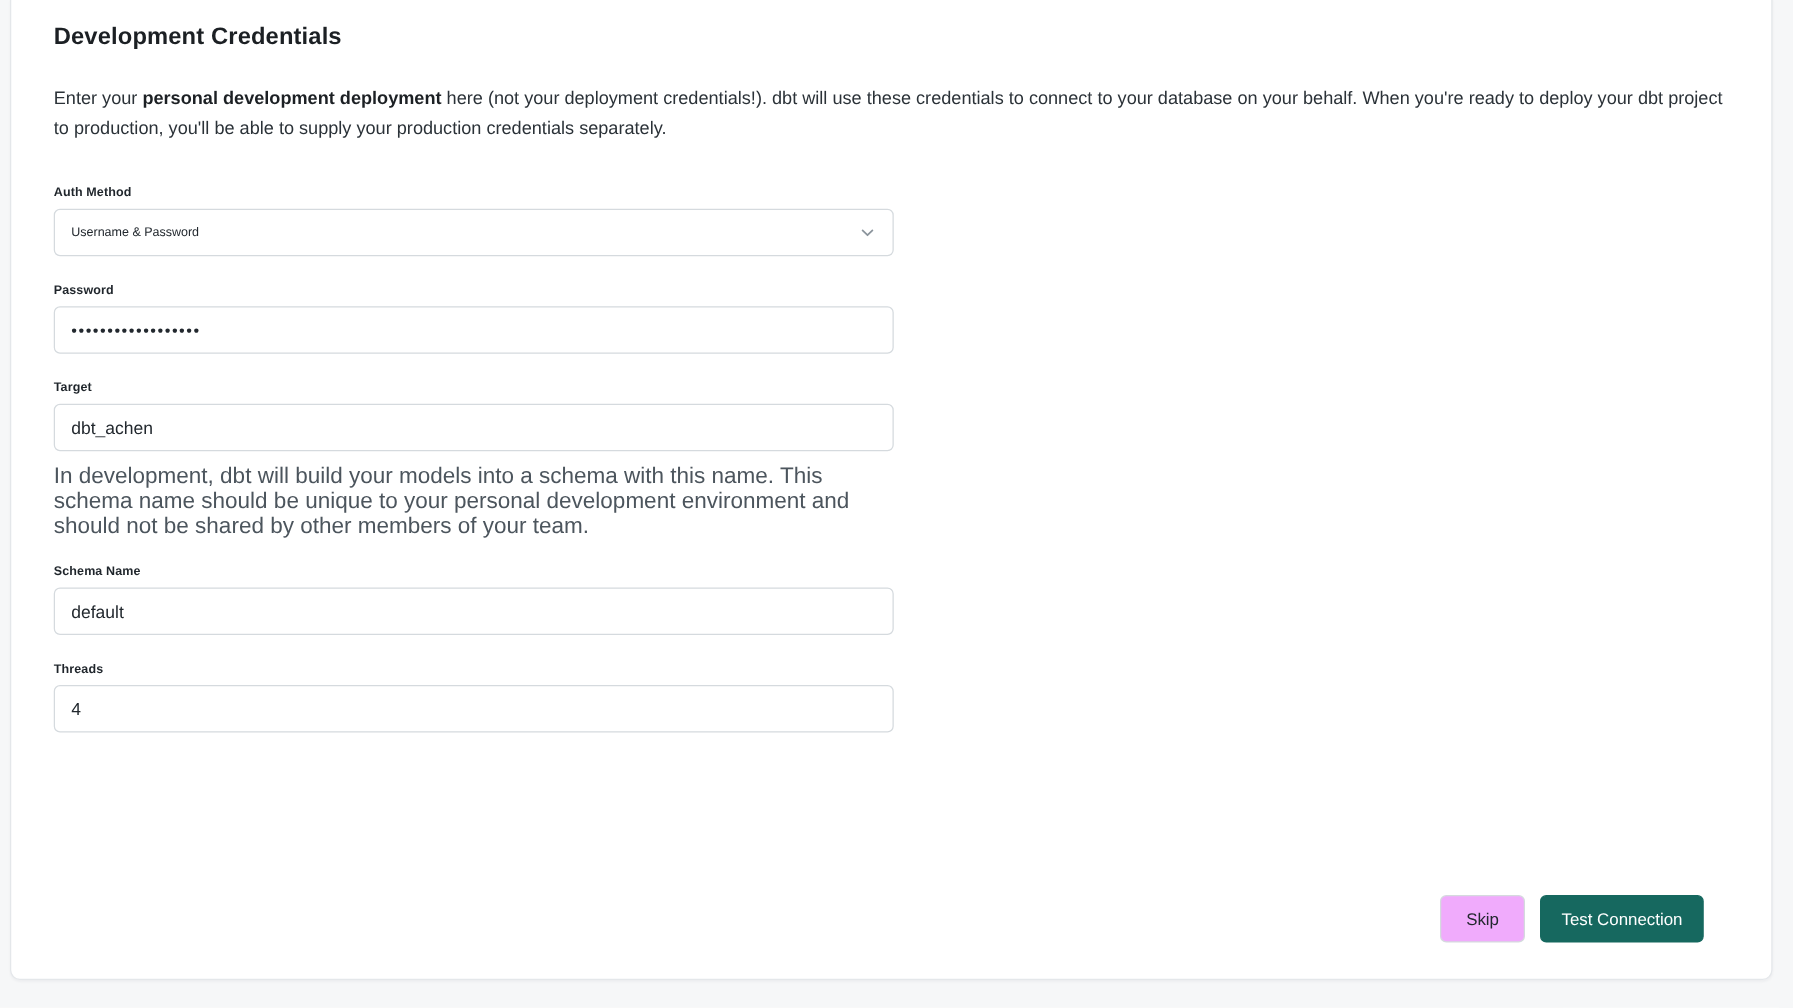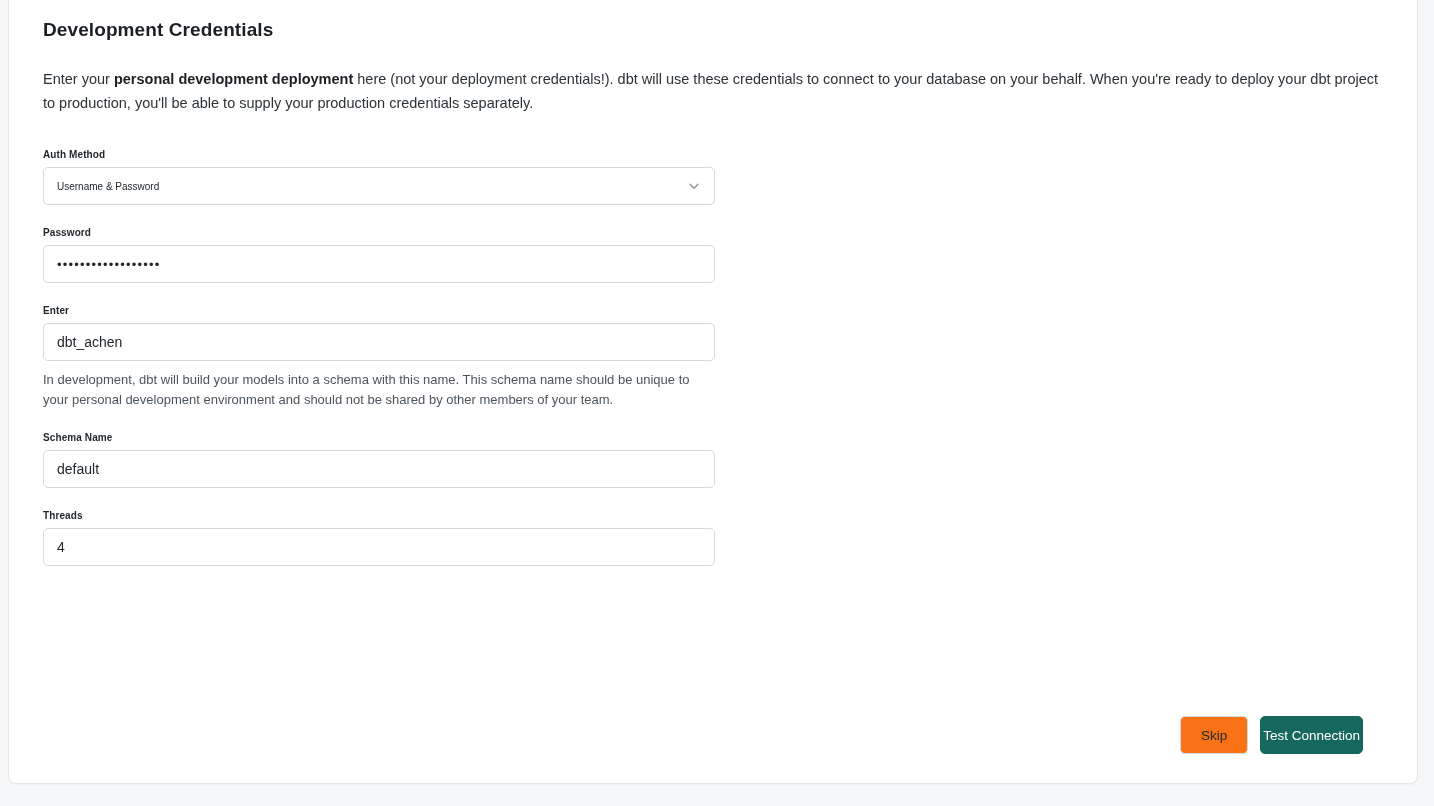--- a/index.html
+++ b/index.html
@@ -111,21 +111,21 @@
     color: #22282e;
     background: transparent;
     padding: 0;
   }
   .control input.pw {
     letter-spacing: 1.2px;
     font-size: 13px;
   }
 
   .helper {
-    font-size: 13px;
+    font-size: 18px;
     line-height: 20px;
     color: #4c555d;
     max-width: 668px;
     margin-top: 9px;
   }
 
   .actions {
     position: absolute;
     right: 54px;
     top: 723px;
@@ -138,30 +138,30 @@
     font-size: 13.5px;
     border-radius: 5px;
     cursor: pointer;
     box-sizing: border-box;
     height: 38px;
     display: inline-flex;
     align-items: center;
     justify-content: center;
   }
   .btn-secondary {
-    background: #f97316;
+    background: #f0abfc;
     border: 1px solid #d5dade;
     color: #22282e;
     padding: 0 20px;
   }
   .btn-primary {
     background: #16685f;
     border: 1px solid #16685f;
     color: #ffffff;
-    padding: 0 2px;
+    padding: 0 16px;
     font-weight: normal;
   }
 </style>
 </head>
 <body>
 
 <div class="page">
   <div class="card">
 
     <h1 class="card-title">Development Credentials</h1>
@@ -182,21 +182,21 @@
 
 
     <div class="field">
       <label class="field-label">Password</label>
       <div class="control">
         <input type="text" class="pw" value="••••••••••••••••••" style="">
       </div>
     </div>
 
     <div class="field">
-      <label class="field-label">Enter</label>
+      <label class="field-label">Target</label>
       <div class="control">
         <input type="text" value="dbt_achen" style="">
       </div>
       <div class="helper">In development, dbt will build your models into a schema with this name. This schema name should be unique to your personal development environment and should not be shared by other members of your team.</div>
     </div>
 
     <div class="field">
       <label class="field-label">Schema Name</label>
       <div class="control">
         <input type="text" value="default" style="">

